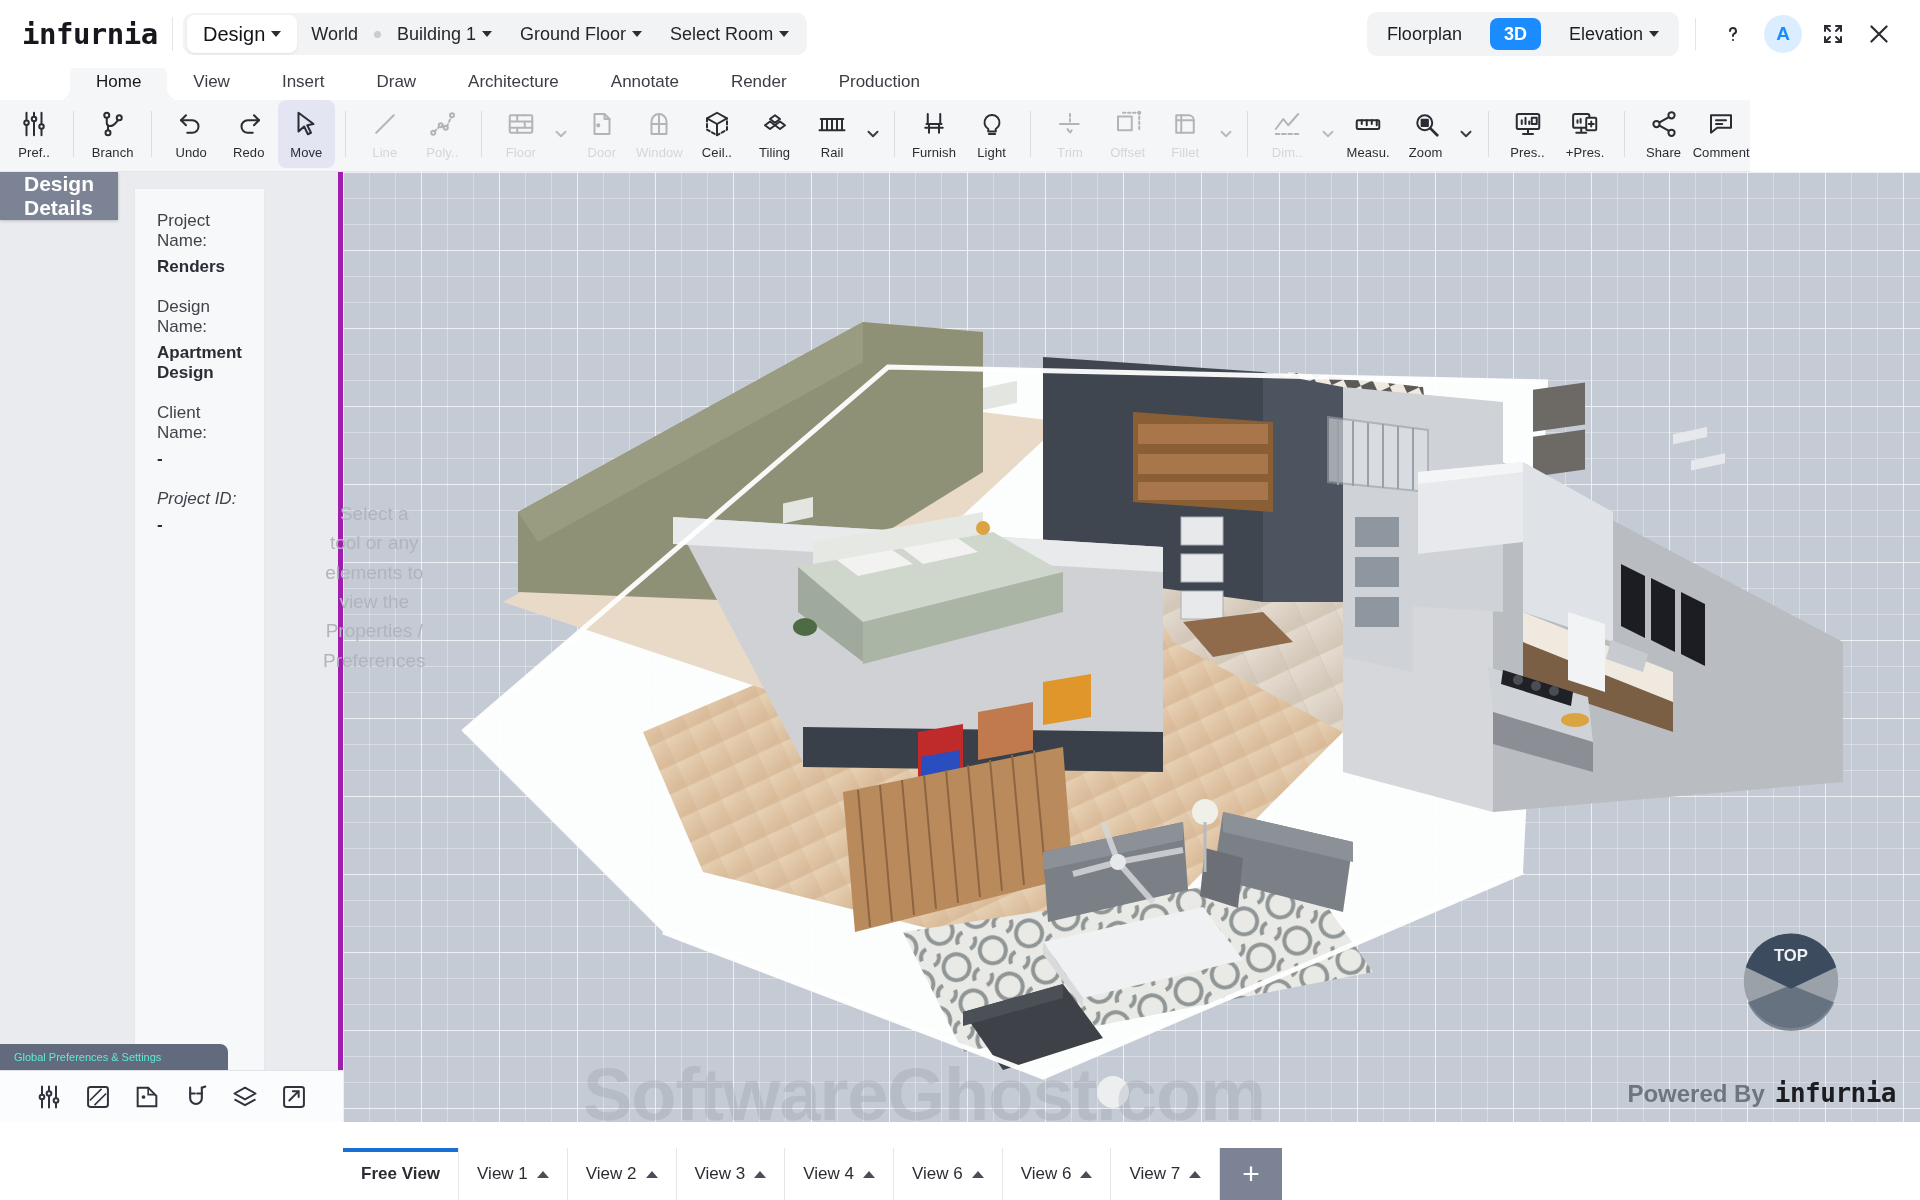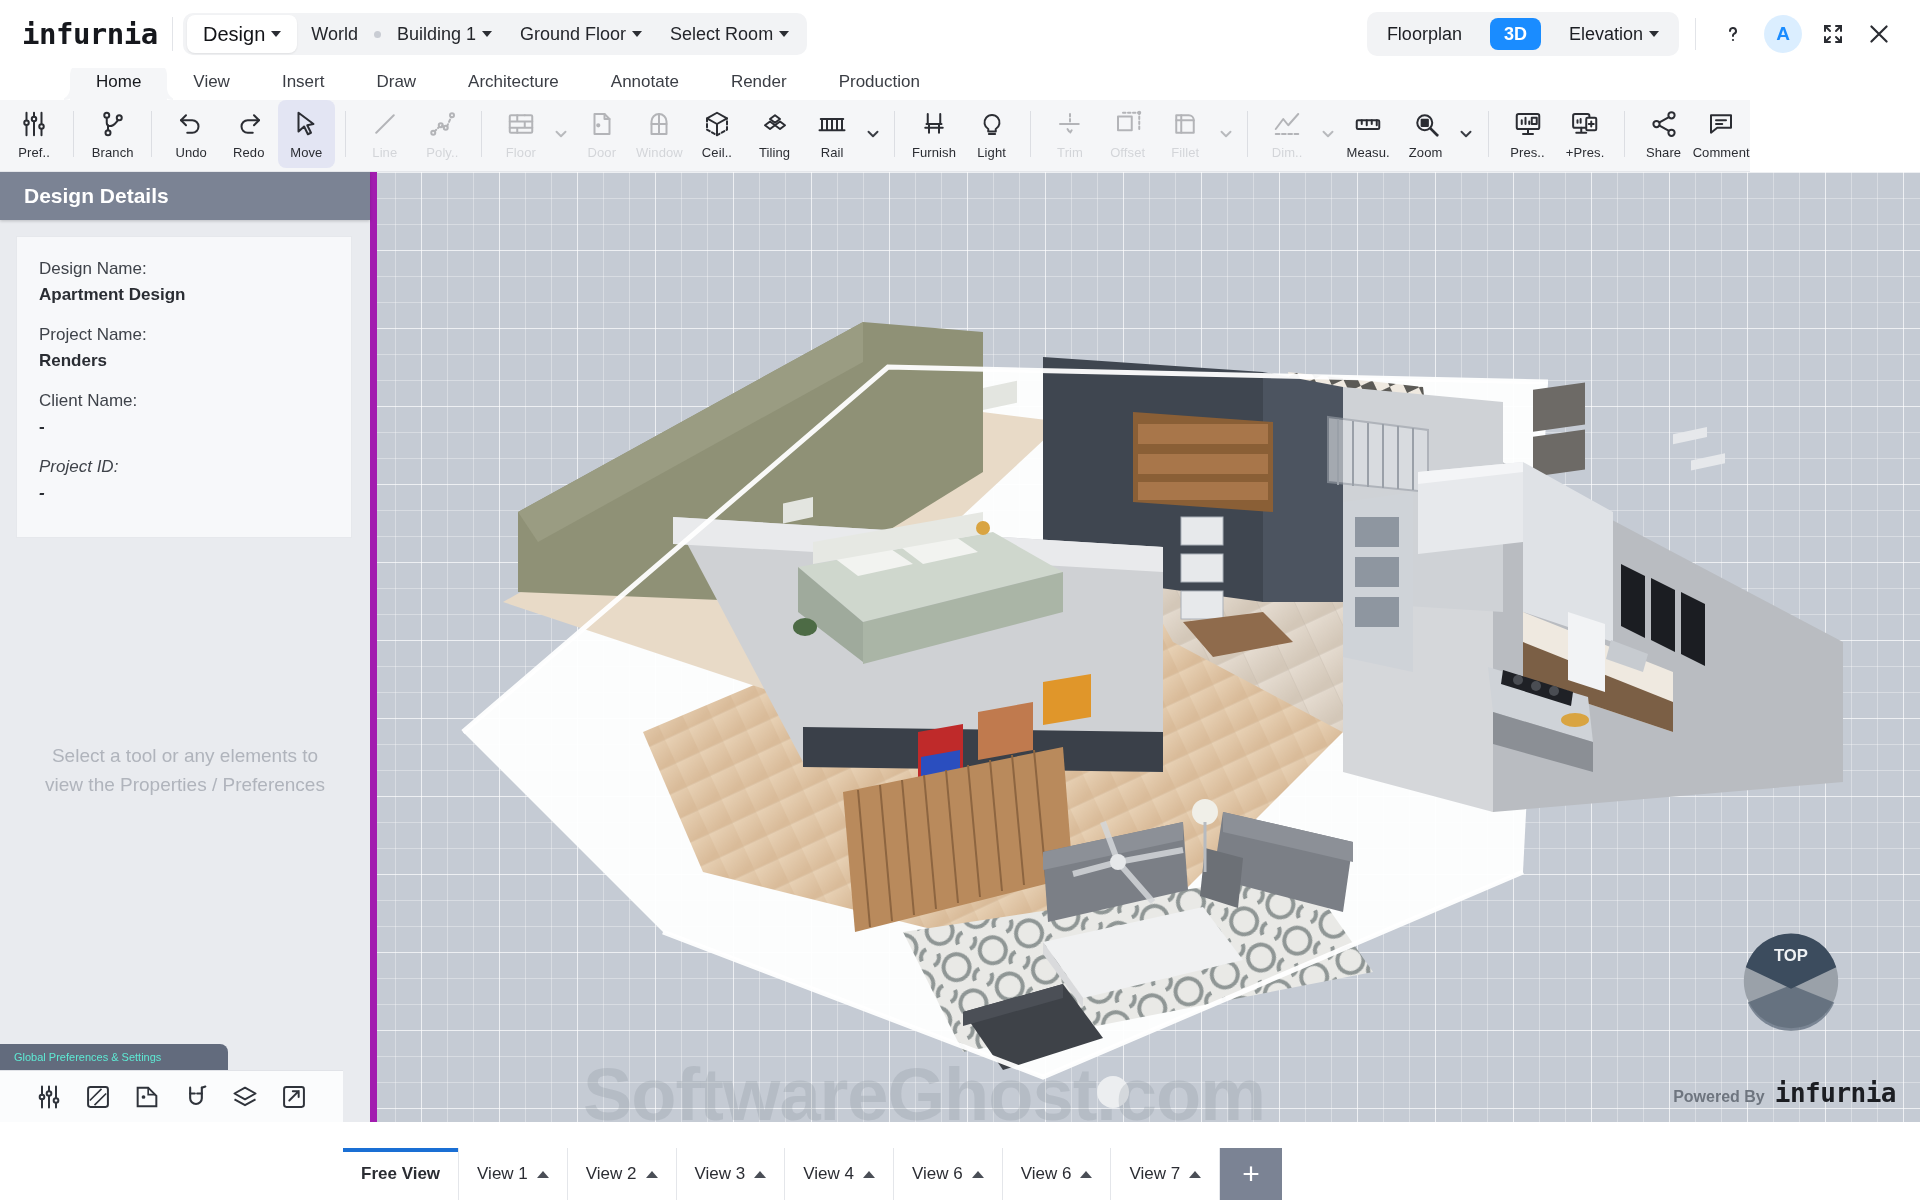--- a/index.html
+++ b/index.html
@@ -116,24 +116,24 @@
   .tool.disabled .tlabel { color: #8d9199; }
   .rsep { width: 1px; height: 46px; background: #dcdee3; margin: 0 10px; }
   .chev {
     width: 26px; height: 60px; display:flex; align-items:center; justify-content:center;
     cursor:pointer; color:#3a3d44;
   }
   .chev.disabled { opacity:.32; }
 
   
   .leftpanel {
-    position: absolute; top: 172px; left: 0; width: 377px; bottom: 78px;
+    position: absolute; top: 172px; left: 0; width: 343px; bottom: 78px;
     background: #e9ebef; z-index: 20;
-    display: flex; flex-direction: column;
-    border-right: 7px solid #a21caf;
+    display: flex; 
+    border-right: 5px solid #a21caf;
   }
   .lp-header {
     height: 48px; background: #7b8394; color: #fff;
     display: flex; align-items: center; padding: 0 24px;
     font-size: 21px; font-weight: 700;
     box-shadow: 0 1px 3px rgba(0,0,0,.2);
   }
   .lp-card {
     margin: 16px 18px 0 16px; background: #f7f8fa;
     border: 1px solid #e6e8ec;
@@ -187,21 +187,21 @@
   }
   .watermark {
     position:absolute; left: 240px; top: 880px;
     font-size: 74px; font-weight: 700; color: rgba(120,128,140,.20);
     letter-spacing: -1px; pointer-events:none; white-space:nowrap;
   }
   .powered {
     position:absolute; right: 24px; bottom: 14px;
     display:flex; align-items:baseline; gap:10px; pointer-events:none;
   }
-  .powered .pb { font-size: 16px; font-weight:700; color:#6e757f; }
+  .powered .pb { font-size: 24px; font-weight:700; color:#6e757f; }
   .powered .pn { font-family:"DejaVu Sans Mono", monospace; font-size: 26px;
                  font-weight:700; color:#1b1d22; letter-spacing:-0.5px; }
   .navcube {
     position:absolute; right: 70px; bottom: 84px;
     width: 118px; height: 118px;
   }
 
   
   .model { position:absolute; left:0; top:0; width:100%; height:100%; }
 
@@ -583,26 +583,26 @@
         </svg>
       </span>
       <span class="tlabel">Comment</span>
     </div>
   </div>
 
 <div class="leftpanel">
   <div class="lp-header">Design Details</div>
   <div class="lp-card" id="lpfields">
       <div class="lp-field">
+        <div class="lp-label">Project Name:</div>
+        <div class="lp-value">Renders</div>
+      </div>
+      <div class="lp-field">
         <div class="lp-label">Design Name:</div>
         <div class="lp-value">Apartment Design</div>
-      </div>
-      <div class="lp-field">
-        <div class="lp-label">Project Name:</div>
-        <div class="lp-value">Renders</div>
       </div>
       <div class="lp-field">
         <div class="lp-label">Client Name:</div>
         <div class="lp-value">-</div>
       </div>
       <div class="lp-field">
         <div class="lp-label">Project ID:</div>
         <div class="lp-value">-</div>
       </div>
     </div>

